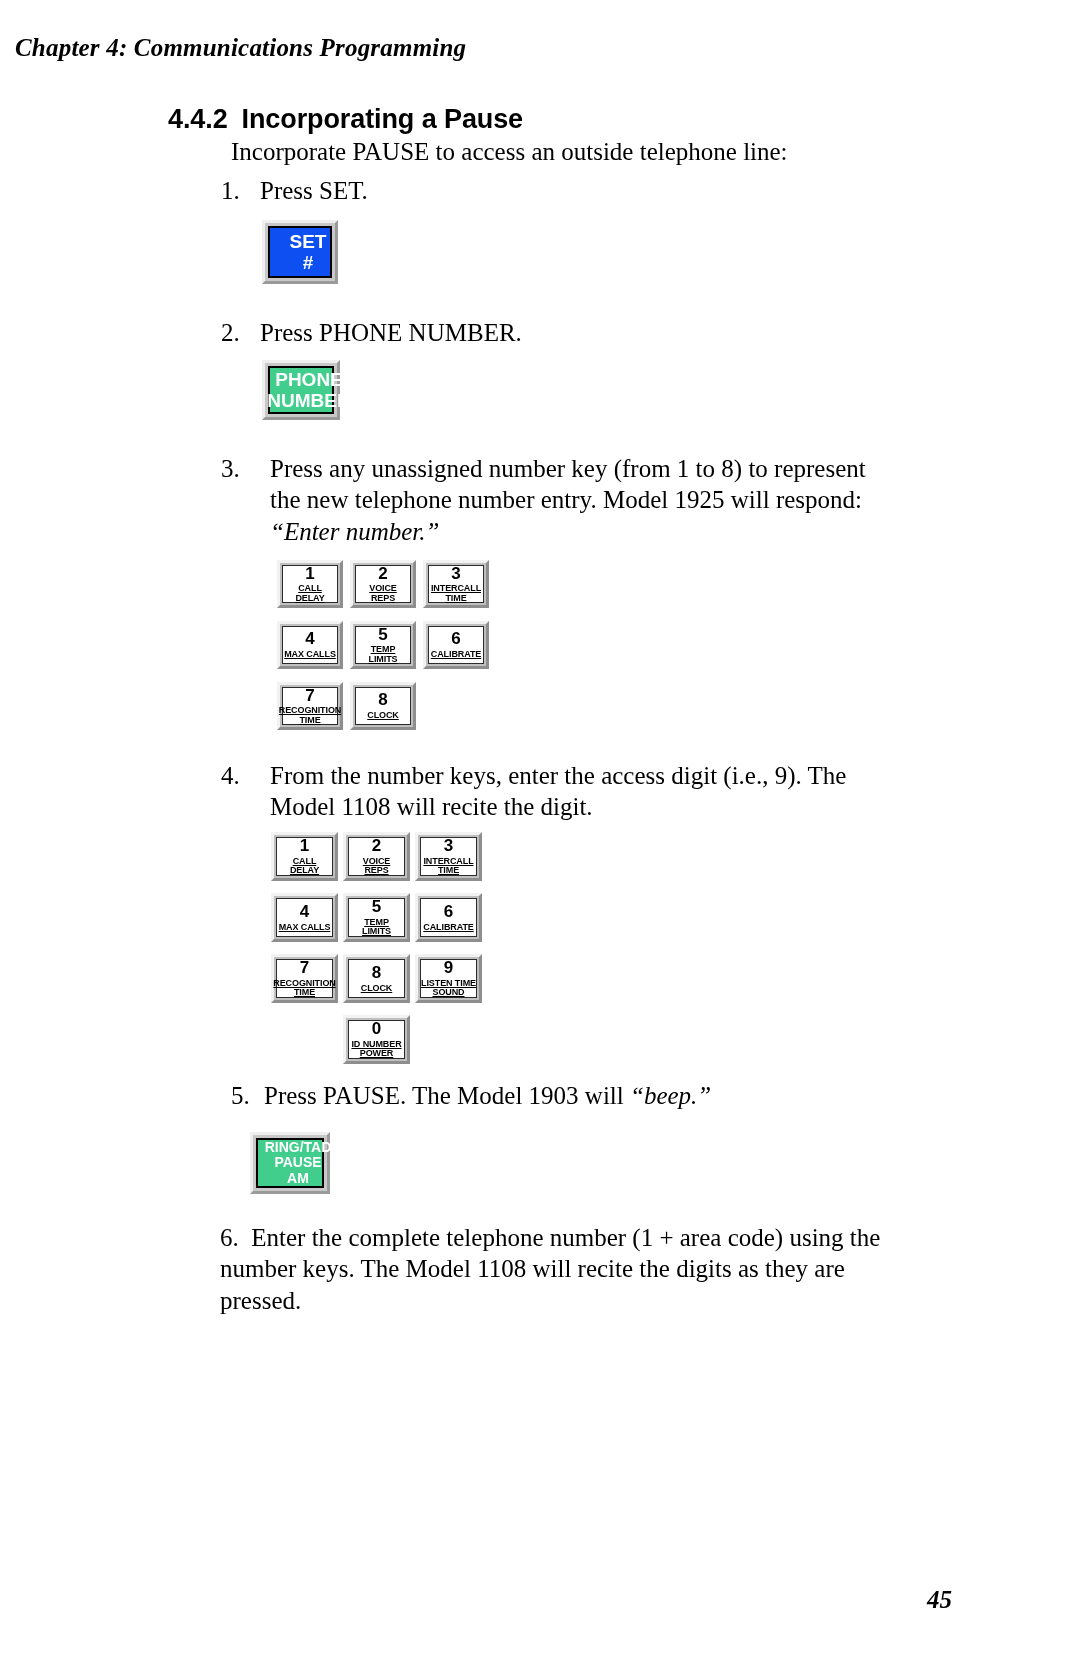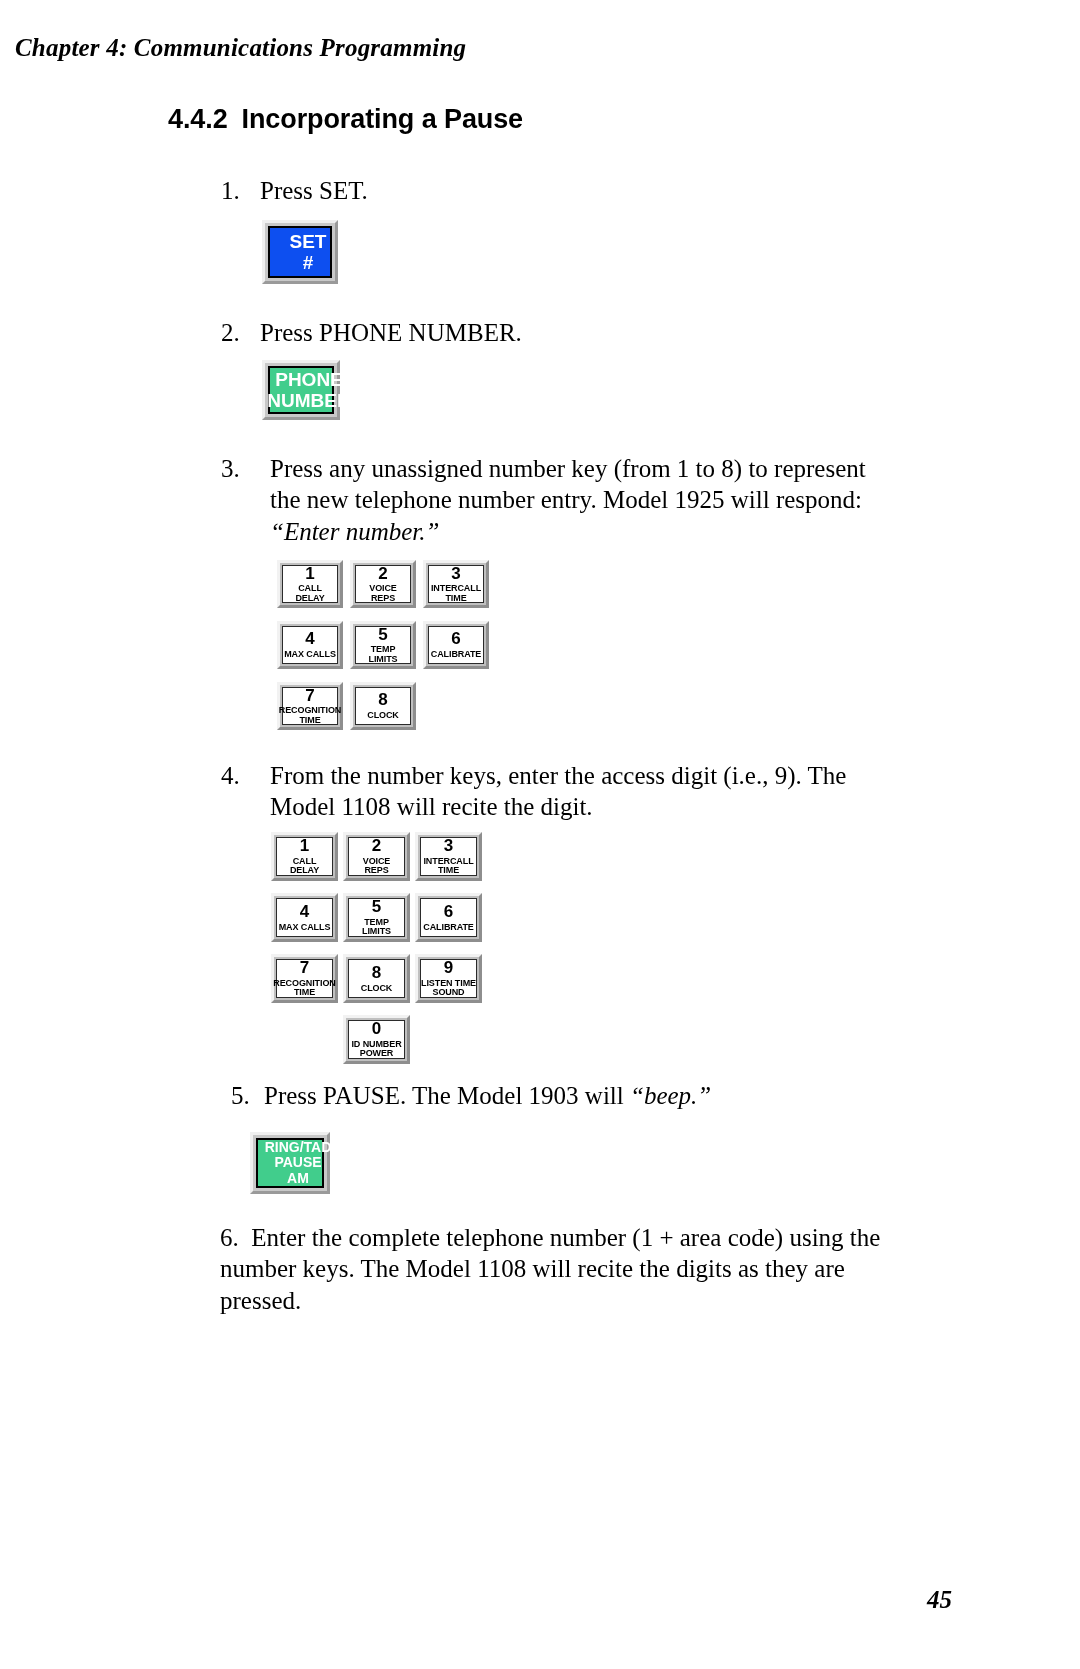--- a/index.html
+++ b/index.html
@@ -164,20 +164,21 @@
   .nkey .digit {
     font-size: 17px;
     font-weight: bold;
     margin-bottom: 2px;
   }
   .nkey .lbl {
     font-size: 9px;
     font-weight: bold;
     letter-spacing: -0.1px;
     white-space: pre-line;
+    text-decoration: underline;
   }
 
   
   .keypad-a { top: 560px; left: 277px; }
   .keypad-a .nkey { width: 66px; height: 48px; margin-right: 7px; }
   .keypad-a .row { margin-bottom: 13px; }
 
   
   .keypad-b { top: 832px; left: 271px; }
   .keypad-b .nkey { width: 67px; height: 49px; margin-right: 5px; }
@@ -201,20 +202,21 @@
 <body>
 
 <div class="page">
 
   <div class="running-head">Chapter 4:  Communications Programming</div>
 
   <div class="section-heading">
     <span class="num">4.4.2</span><span>Incorporating a Pause</span>
   </div>
 
+  <div class="intro">Incorporate PAUSE to access an outside telephone line:</div>
 
   <div class="step step-1">
     <span class="marker">1.</span>
     <span class="body">Press SET.</span>
   </div>
 
   <div class="fkey key-set">
     <div class="cap cap-blue">
       <span>SET</span>
       <span>#</span>

